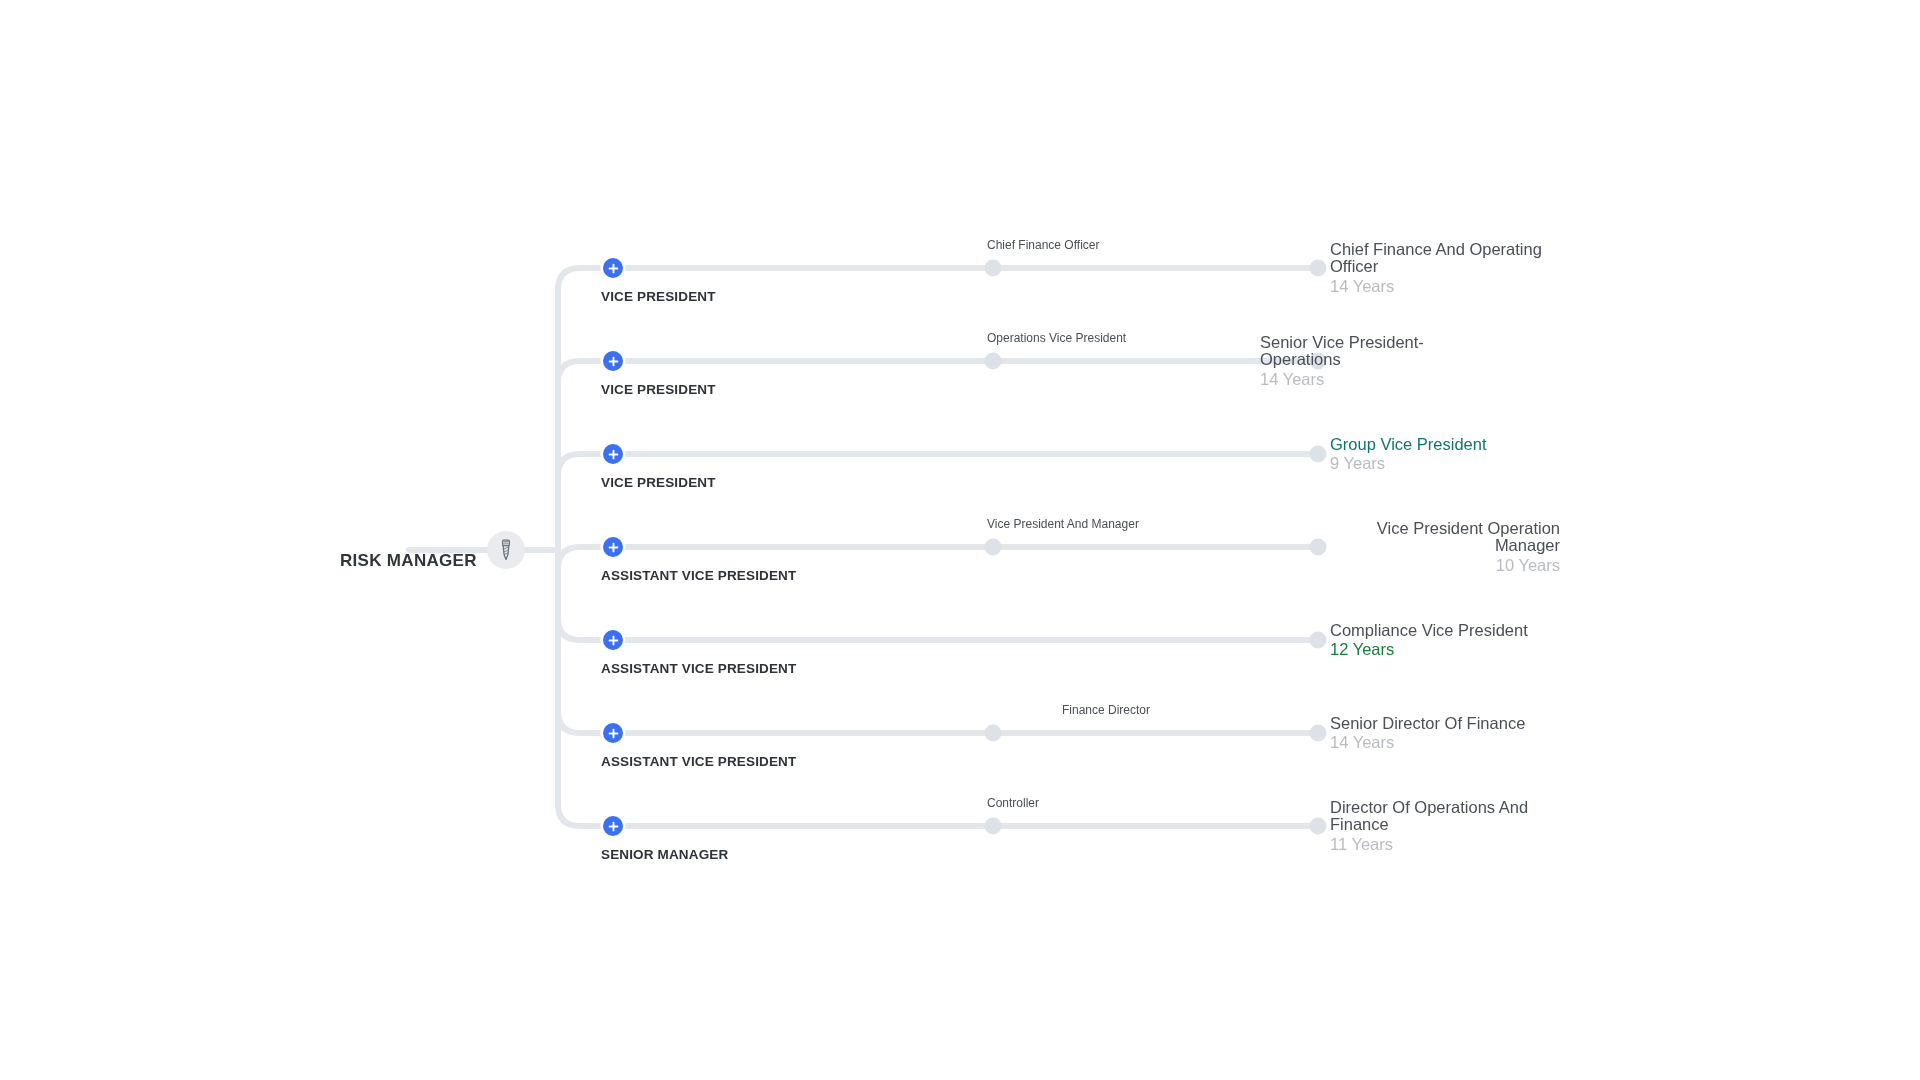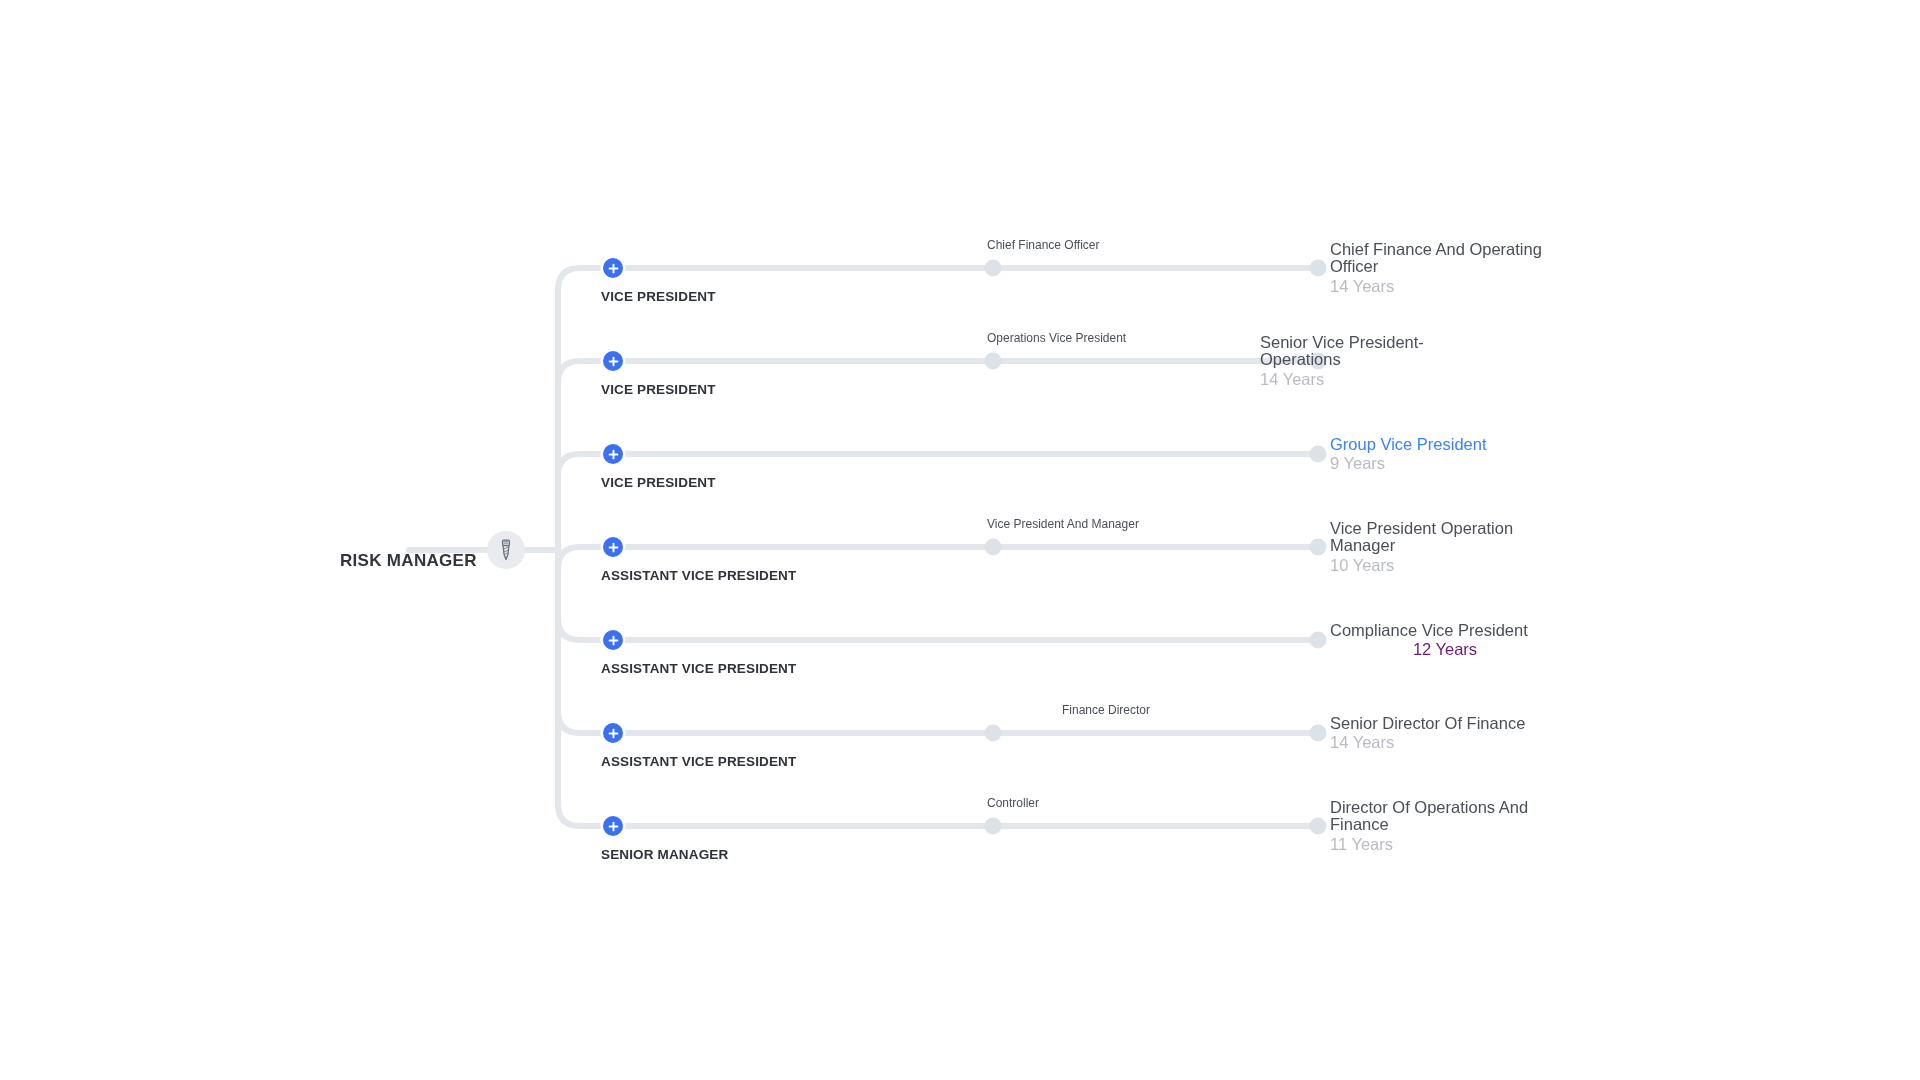--- a/index.html
+++ b/index.html
@@ -174,52 +174,52 @@
       <div class="row">
         <div class="plus-node" style="left: 613px; top: 454px; background: rgb(59, 113, 240);">
           <svg width="11" height="11" viewBox="0 0 11 11">
             <line x1="5.5" y1="1.6" x2="5.5" y2="9.4" stroke="#fff" stroke-width="1.9" stroke-linecap="round"></line>
             <line x1="1.6" y1="5.5" x2="9.4" y2="5.5" stroke="#fff" stroke-width="1.9" stroke-linecap="round"></line>
           </svg>
         </div>
         <div class="stage-label" style="left: 601px; top: 471px; color: rgb(47, 51, 59);">VICE PRESIDENT</div>
         <div class="end-node" style="left: 1318px; top: 454px; background: rgb(221, 225, 232);"></div>
         <div class="end-block" style="left: 1330px; top: 435.5px;">
-          <p class="end-title" style="color: #3b82f6;">Group Vice President</p>
+          <p class="end-title" style="color: #0f766e;">Group Vice President</p>
           <p class="end-years" style="color: rgb(185, 188, 195);">9 Years</p>
         </div>
       </div>
       <div class="row">
         <div class="plus-node" style="left: 613px; top: 547px; background: rgb(59, 113, 240);">
           <svg width="11" height="11" viewBox="0 0 11 11">
             <line x1="5.5" y1="1.6" x2="5.5" y2="9.4" stroke="#fff" stroke-width="1.9" stroke-linecap="round"></line>
             <line x1="1.6" y1="5.5" x2="9.4" y2="5.5" stroke="#fff" stroke-width="1.9" stroke-linecap="round"></line>
           </svg>
         </div>
         <div class="stage-label" style="left: 601px; top: 564px; color: rgb(47, 51, 59);">ASSISTANT VICE PRESIDENT</div>
         <div class="mid-node" style="left: 993px; top: 547px; background: rgb(221, 225, 232);"></div>
         <div class="mid-label" style="left: 987px; top: 531px; color: rgb(74, 79, 88);">Vice President And Manager</div>
         <div class="end-node" style="left: 1318px; top: 547px; background: rgb(221, 225, 232);"></div>
-        <div class="end-block" style="left: 1330px; top: 520px;">
+        <div class="end-block" style="left: 1330px; top: 520px; text-align: right;">
           <p class="end-title" style="color: rgb(74, 79, 88);">Vice President Operation Manager</p>
           <p class="end-years" style="color: rgb(185, 188, 195);">10 Years</p>
         </div>
       </div>
       <div class="row">
         <div class="plus-node" style="left: 613px; top: 640px; background: rgb(59, 113, 240);">
           <svg width="11" height="11" viewBox="0 0 11 11">
             <line x1="5.5" y1="1.6" x2="5.5" y2="9.4" stroke="#fff" stroke-width="1.9" stroke-linecap="round"></line>
             <line x1="1.6" y1="5.5" x2="9.4" y2="5.5" stroke="#fff" stroke-width="1.9" stroke-linecap="round"></line>
           </svg>
         </div>
         <div class="stage-label" style="left: 601px; top: 657px; color: rgb(47, 51, 59);">ASSISTANT VICE PRESIDENT</div>
         <div class="end-node" style="left: 1318px; top: 640px; background: rgb(221, 225, 232);"></div>
         <div class="end-block" style="left: 1330px; top: 621.5px;">
           <p class="end-title" style="color: rgb(74, 79, 88);">Compliance Vice President</p>
-          <p class="end-years" style="color: #701a75; text-align: center;">12 Years</p>
+          <p class="end-years" style="color: #15803d;">12 Years</p>
         </div>
       </div>
       <div class="row">
         <div class="plus-node" style="left: 613px; top: 733px; background: rgb(59, 113, 240);">
           <svg width="11" height="11" viewBox="0 0 11 11">
             <line x1="5.5" y1="1.6" x2="5.5" y2="9.4" stroke="#fff" stroke-width="1.9" stroke-linecap="round"></line>
             <line x1="1.6" y1="5.5" x2="9.4" y2="5.5" stroke="#fff" stroke-width="1.9" stroke-linecap="round"></line>
           </svg>
         </div>
         <div class="stage-label" style="left: 601px; top: 750px; color: rgb(47, 51, 59);">ASSISTANT VICE PRESIDENT</div>

